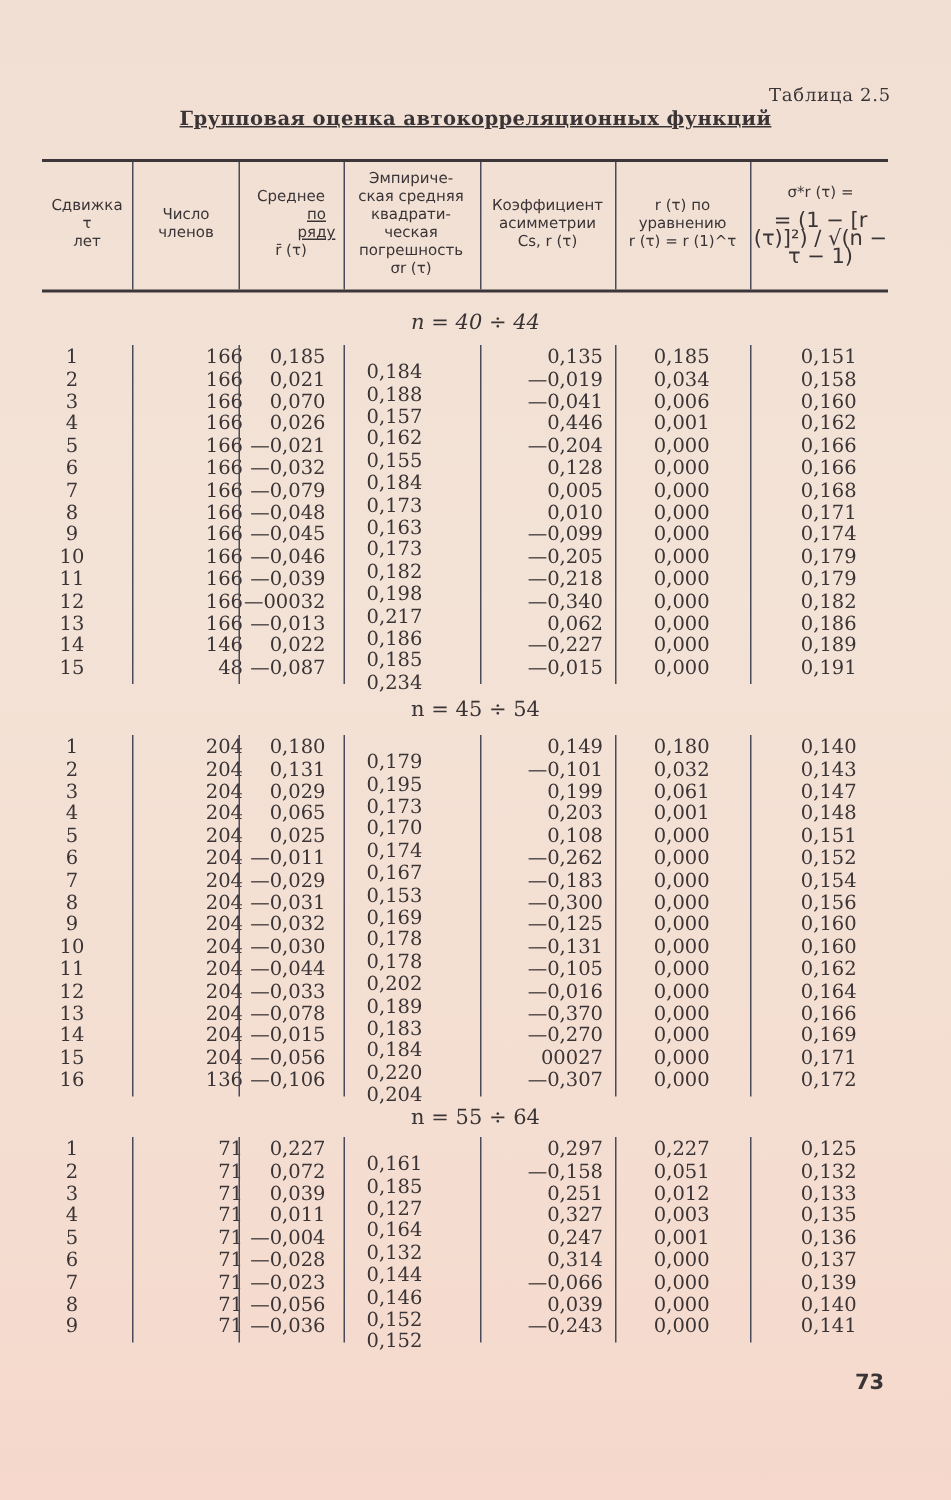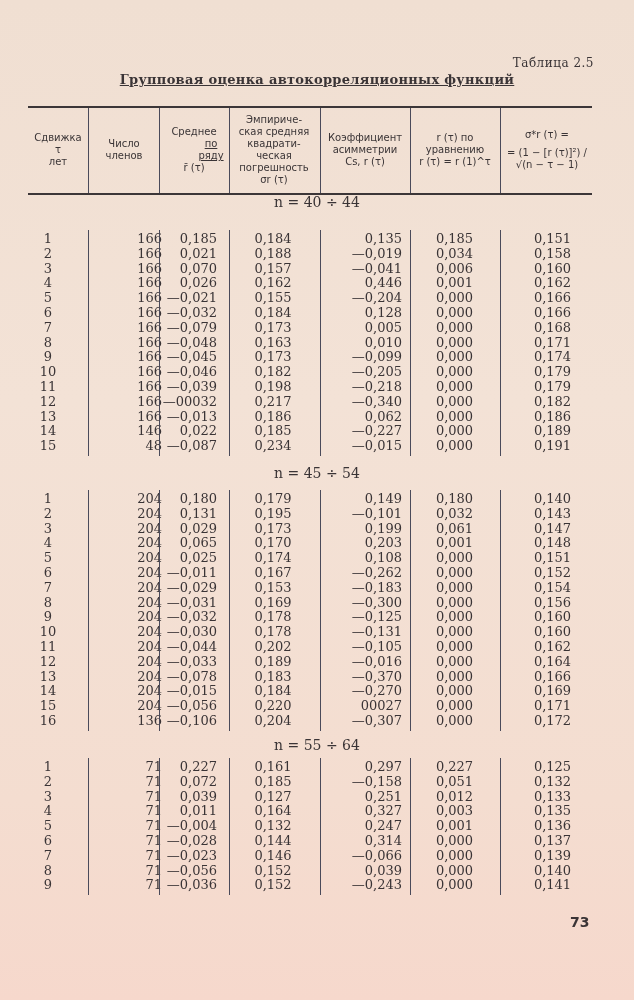--- a/index.html
+++ b/index.html
@@ -30,21 +30,21 @@
   }
   .section-title {
     position: absolute; left: 0; width: 634px; text-align: center;
     font-size: 14px; font-style: normal;
   }
   .row { position: absolute; left: 0; width: 634px; height: 14px; font-size: 13px; line-height: 14px; }
   .cell { position: absolute; top: 0; white-space: nowrap; }
   .c0 { left: 30px; width: 36px; text-align: center; }
   .c1 { left: 100px; width: 62px; text-align: right; }
   .c2 { left: 160px; width: 57px; text-align: right; }
-  .c3 { left: 243px; width: 60px; text-align: center; }
+  .c3 { left: 233px; width: 60px; text-align: center; margin-top: 10px; }
   .c4 { left: 320px; width: 82px; text-align: right; }
   .c5 { left: 412px; width: 85px; text-align: center; }
   .c6 { left: 510px; width: 85px; text-align: center; }
   .page-number {
     position: absolute; top: 914px; left: 570px;
     font-family: "DejaVu Sans", "Liberation Sans", sans-serif;
     font-size: 14px; font-weight: bold; color: #3a3436;
   }
 </style>
 </head>
@@ -97,33 +97,33 @@
   <div class="hdr" style="left:411px;width:88px;">
     <div>
       <div>r (τ) по</div>
       <div>уравнению</div>
       <div>r (τ) = r (1)^τ</div>
     </div>
   </div>
   <div class="hdr" style="left:501px;width:92px;">
     <div>
       <div>σ*r (τ) =</div>
-      <div style="margin-top:6px;font-size:10px;">= (1 − [r (τ)]²) / √(n − τ − 1)</div>
+      <div style="margin-top:6px;font-size:14px;">= (1 − [r (τ)]²) / √(n − τ − 1)</div>
     </div>
   </div>
 
   <div class="vline" style="left:88px;top:108px;height:85px;"></div>
   <div class="vline" style="left:159px;top:108px;height:85px;"></div>
   <div class="vline" style="left:229px;top:108px;height:85px;"></div>
   <div class="vline" style="left:320px;top:108px;height:85px;"></div>
   <div class="vline" style="left:410px;top:108px;height:85px;"></div>
   <div class="vline" style="left:500px;top:108px;height:85px;"></div>
 
   <div id="sec0">
-    <div class="section-title" style="top:194px;">n = 40 ÷ 44</div>
+    <div class="section-title" style="top:207px;font-style:italic;">n = 40 ÷ 44</div>
   <div class="row" style="top: 232px;">
         <span class="cell c0">1</span>
         <span class="cell c1">166</span>
         <span class="cell c2">0,185</span>
         <span class="cell c3">0,184</span>
         <span class="cell c4">0,135</span>
         <span class="cell c5">0,185</span>
         <span class="cell c6">0,151</span>
       </div>
       <div class="row" style="top: 246.8px;">

